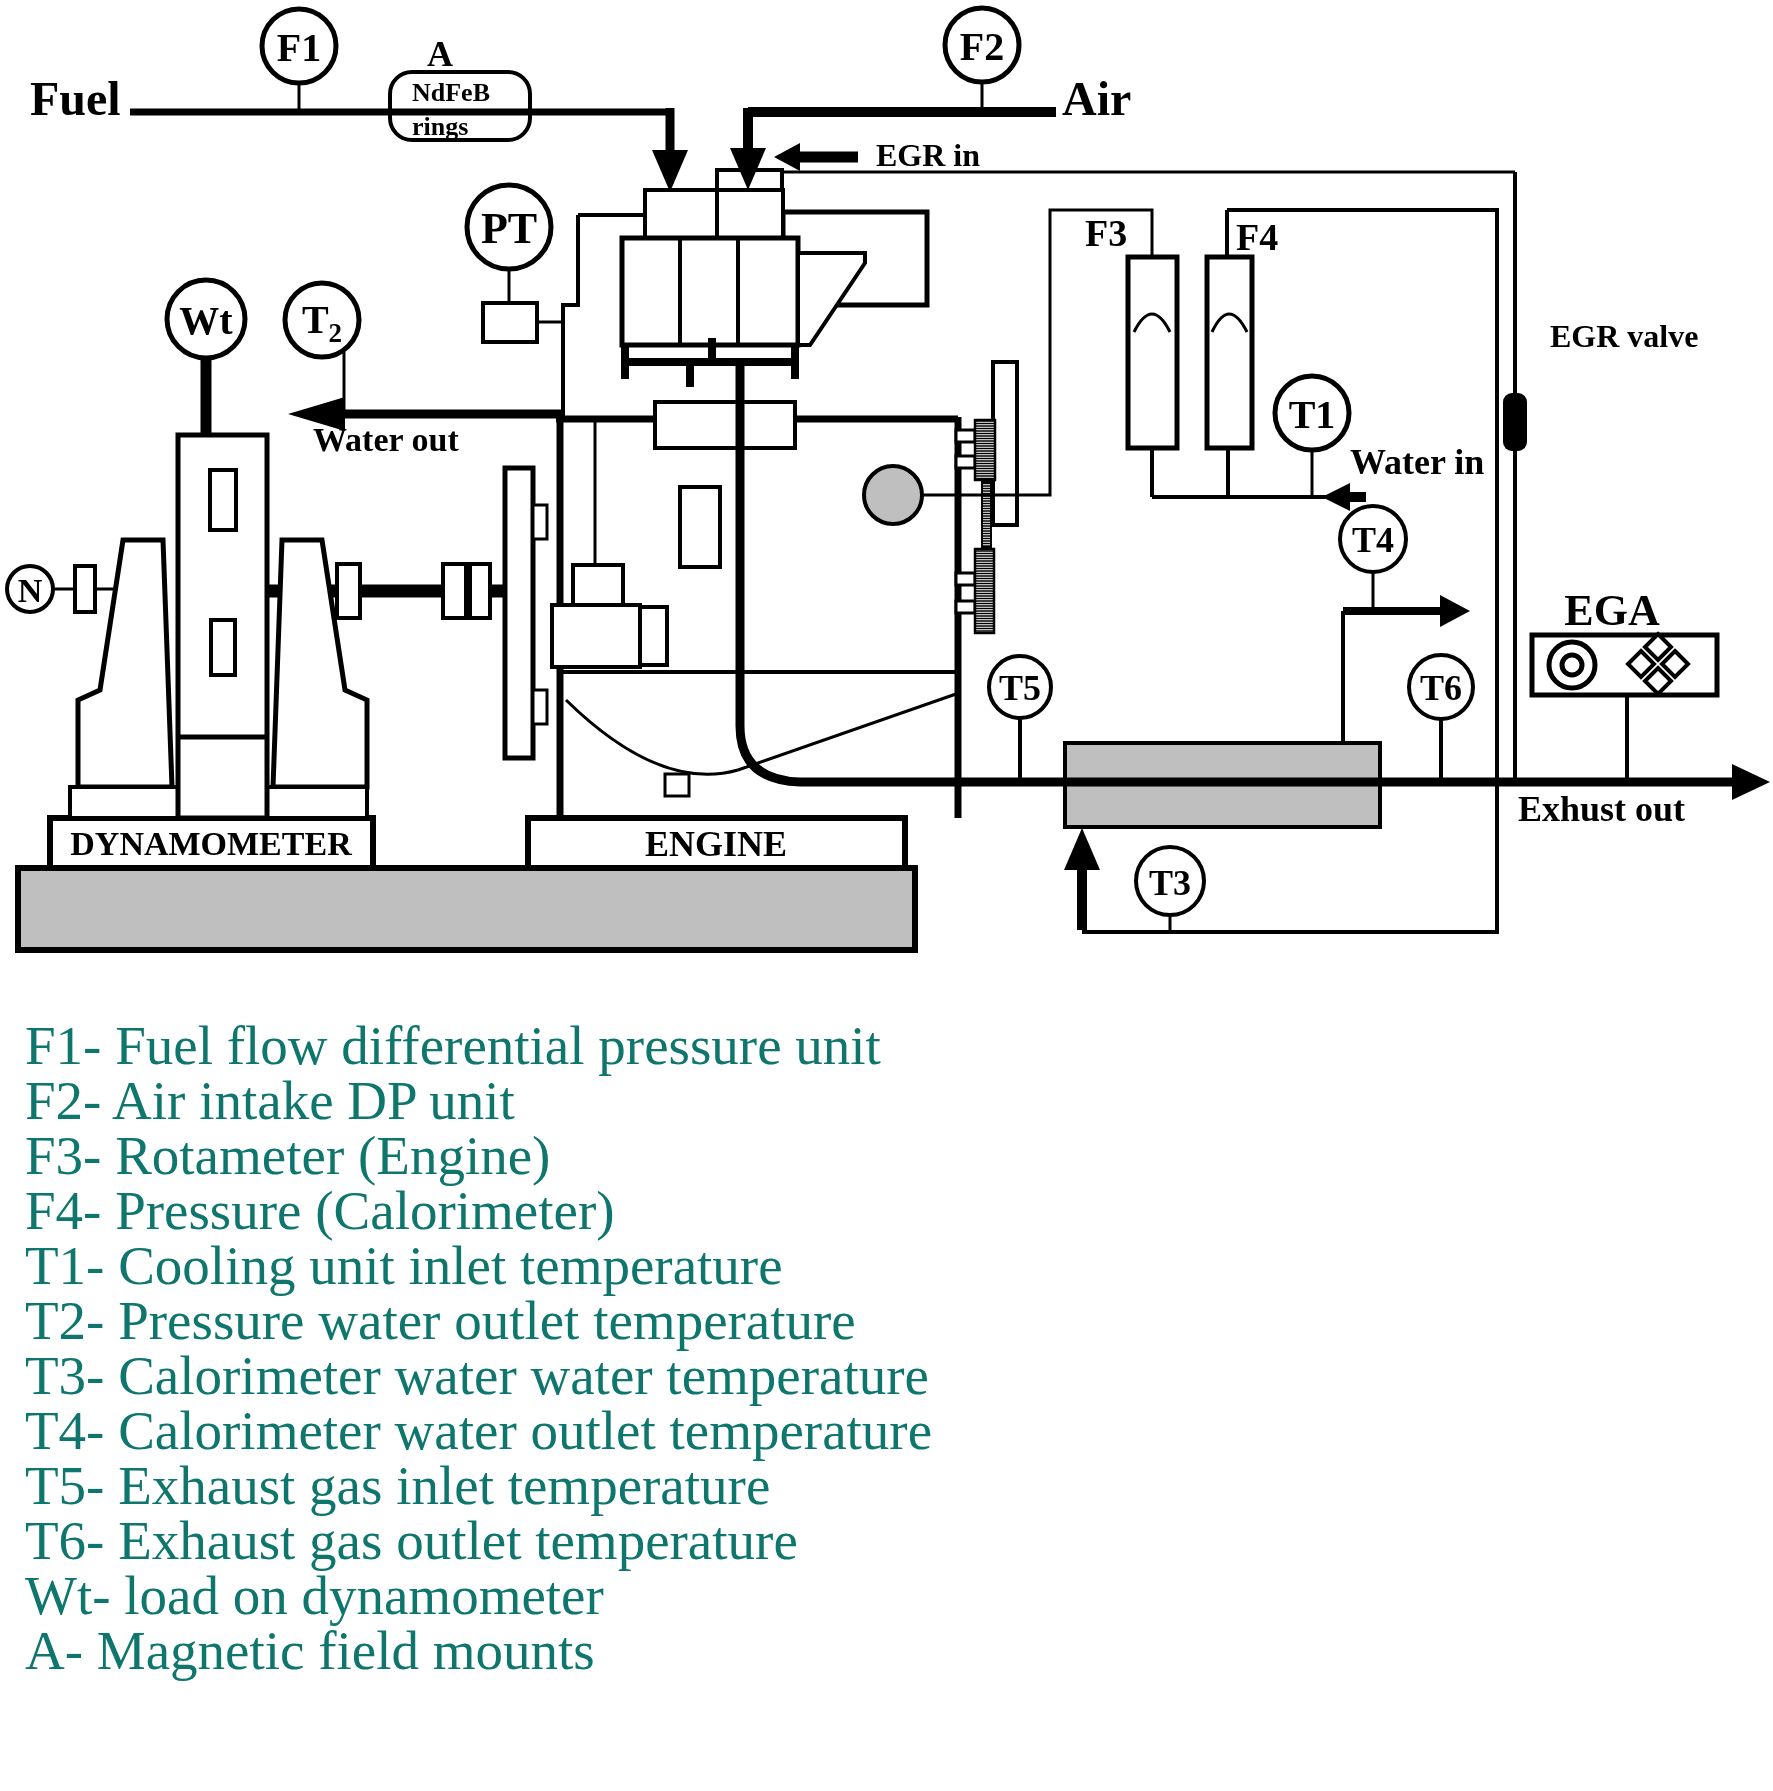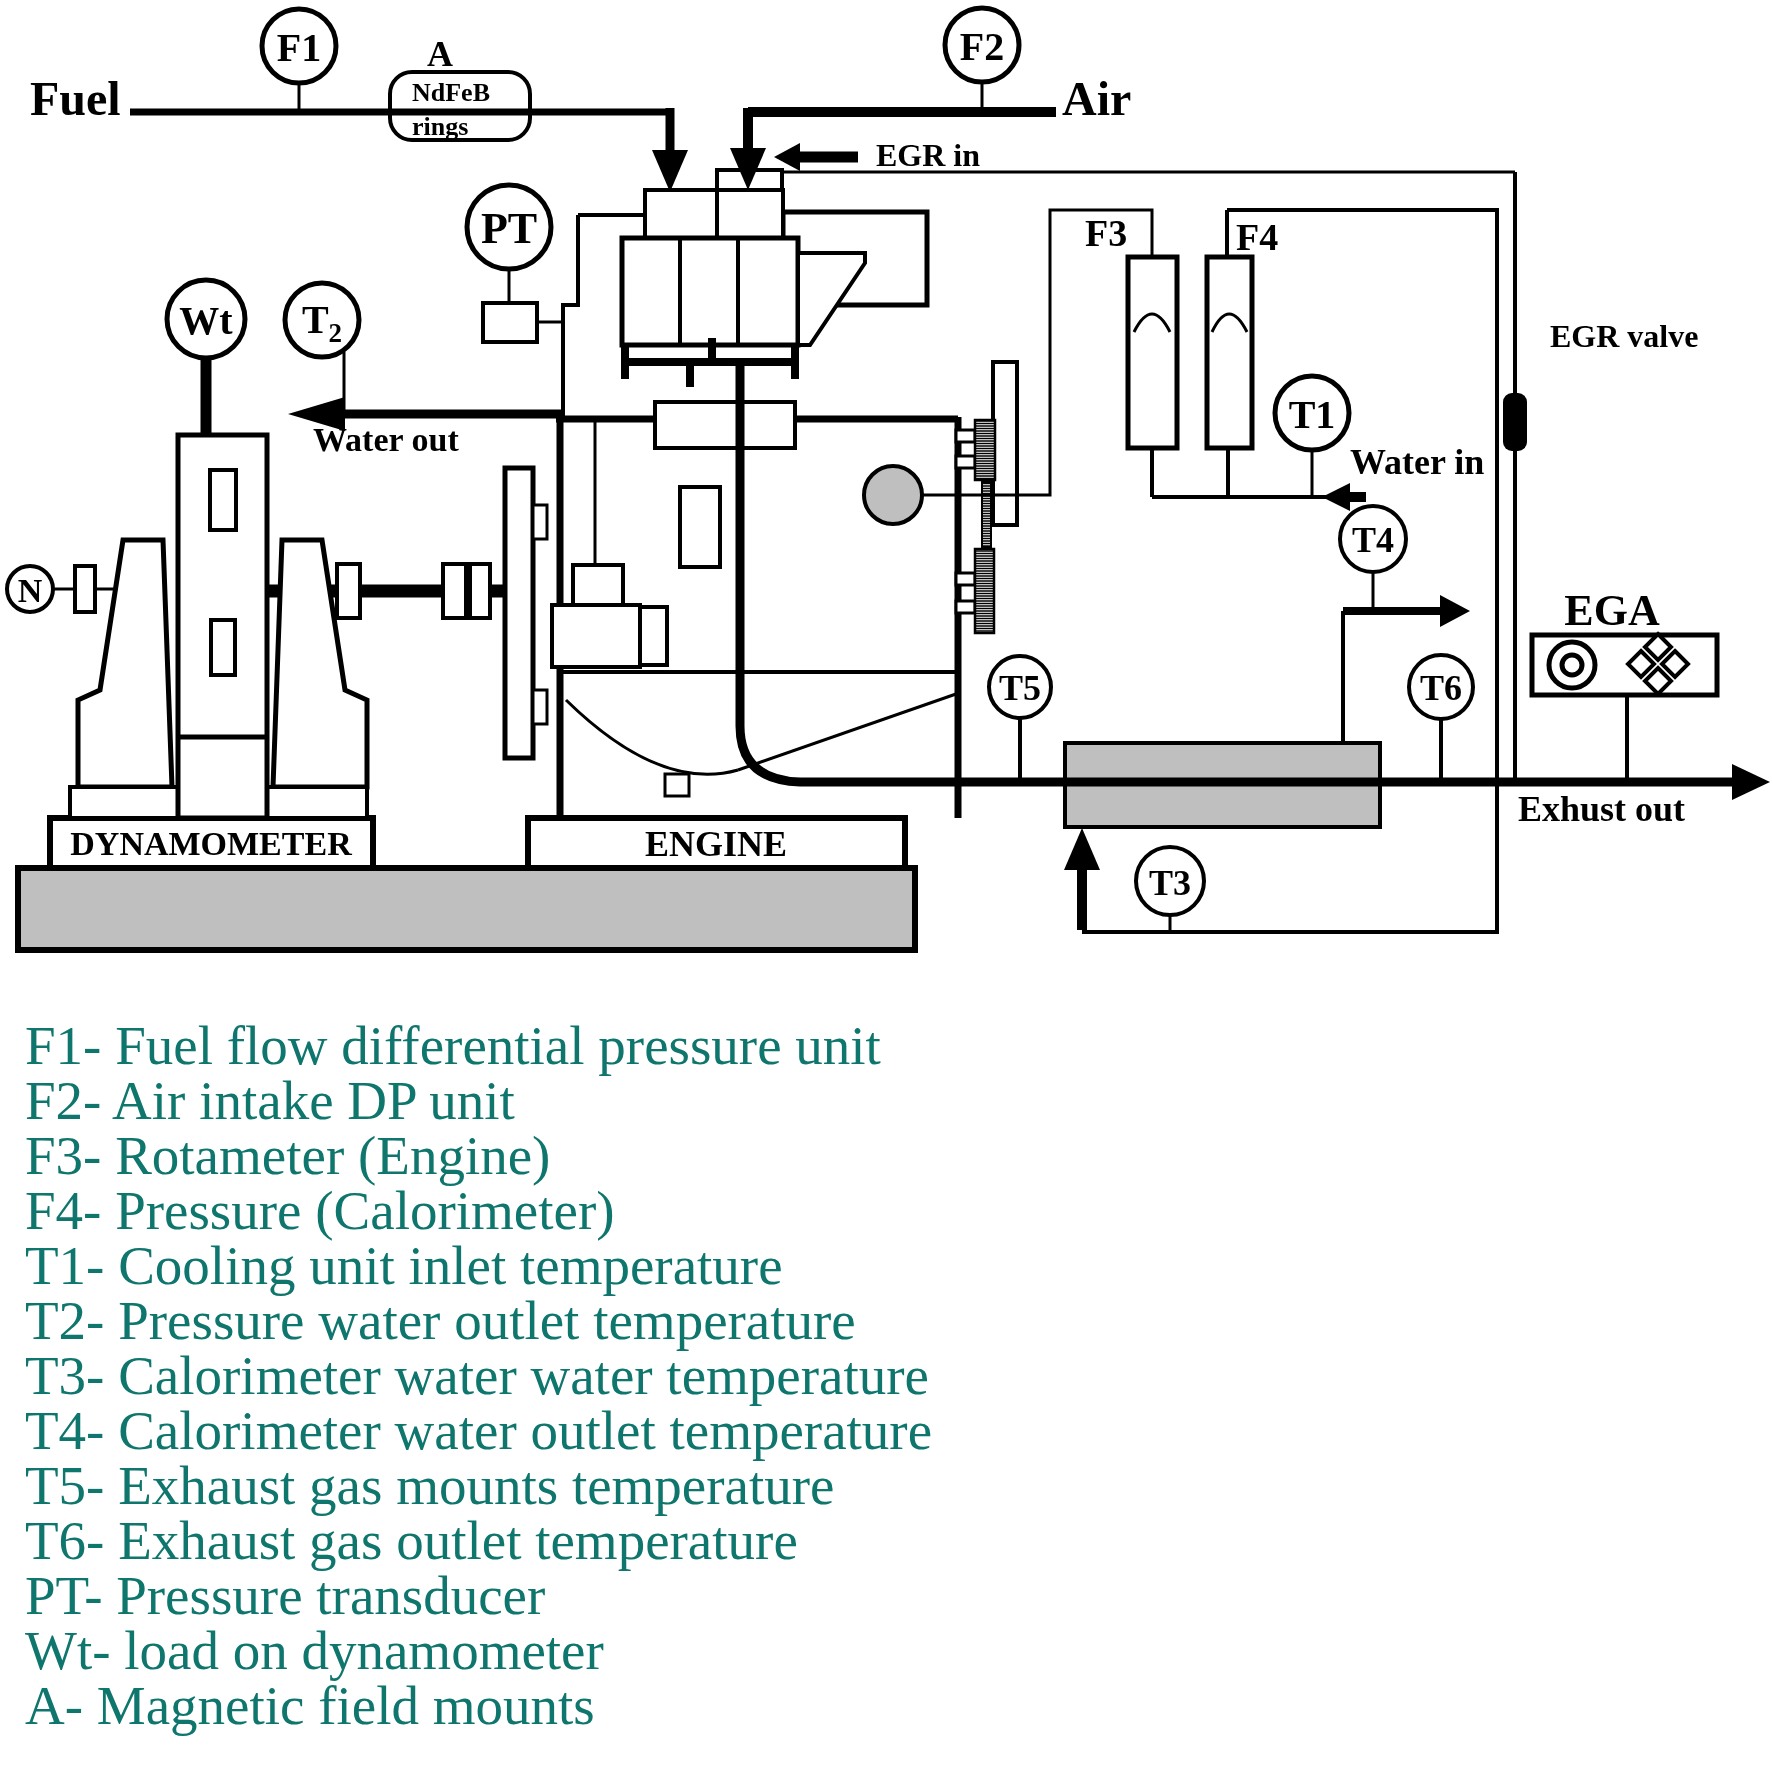--- a/index.html
+++ b/index.html
@@ -231,19 +231,18 @@
 
 <div class="legend">
   <div class="legend-line">F1- Fuel flow differential pressure unit</div>
   <div class="legend-line">F2- Air intake DP unit</div>
   <div class="legend-line">F3- Rotameter (Engine)</div>
   <div class="legend-line">F4- Pressure (Calorimeter)</div>
   <div class="legend-line">T1- Cooling unit inlet temperature</div>
   <div class="legend-line">T2- Pressure water outlet temperature</div>
   <div class="legend-line">T3- Calorimeter water water temperature</div>
   <div class="legend-line">T4- Calorimeter water outlet temperature</div>
-  <div class="legend-line">T5- Exhaust gas mounts temperature</div>
+  <div class="legend-line">T5- Exhaust gas inlet temperature</div>
   <div class="legend-line">T6- Exhaust gas outlet temperature</div>
-  <div class="legend-line">PT- Pressure transducer</div>
   <div class="legend-line">Wt- load on dynamometer</div>
   <div class="legend-line">A- Magnetic field mounts</div>
 </div>
 </div>
 
 </body></html>

